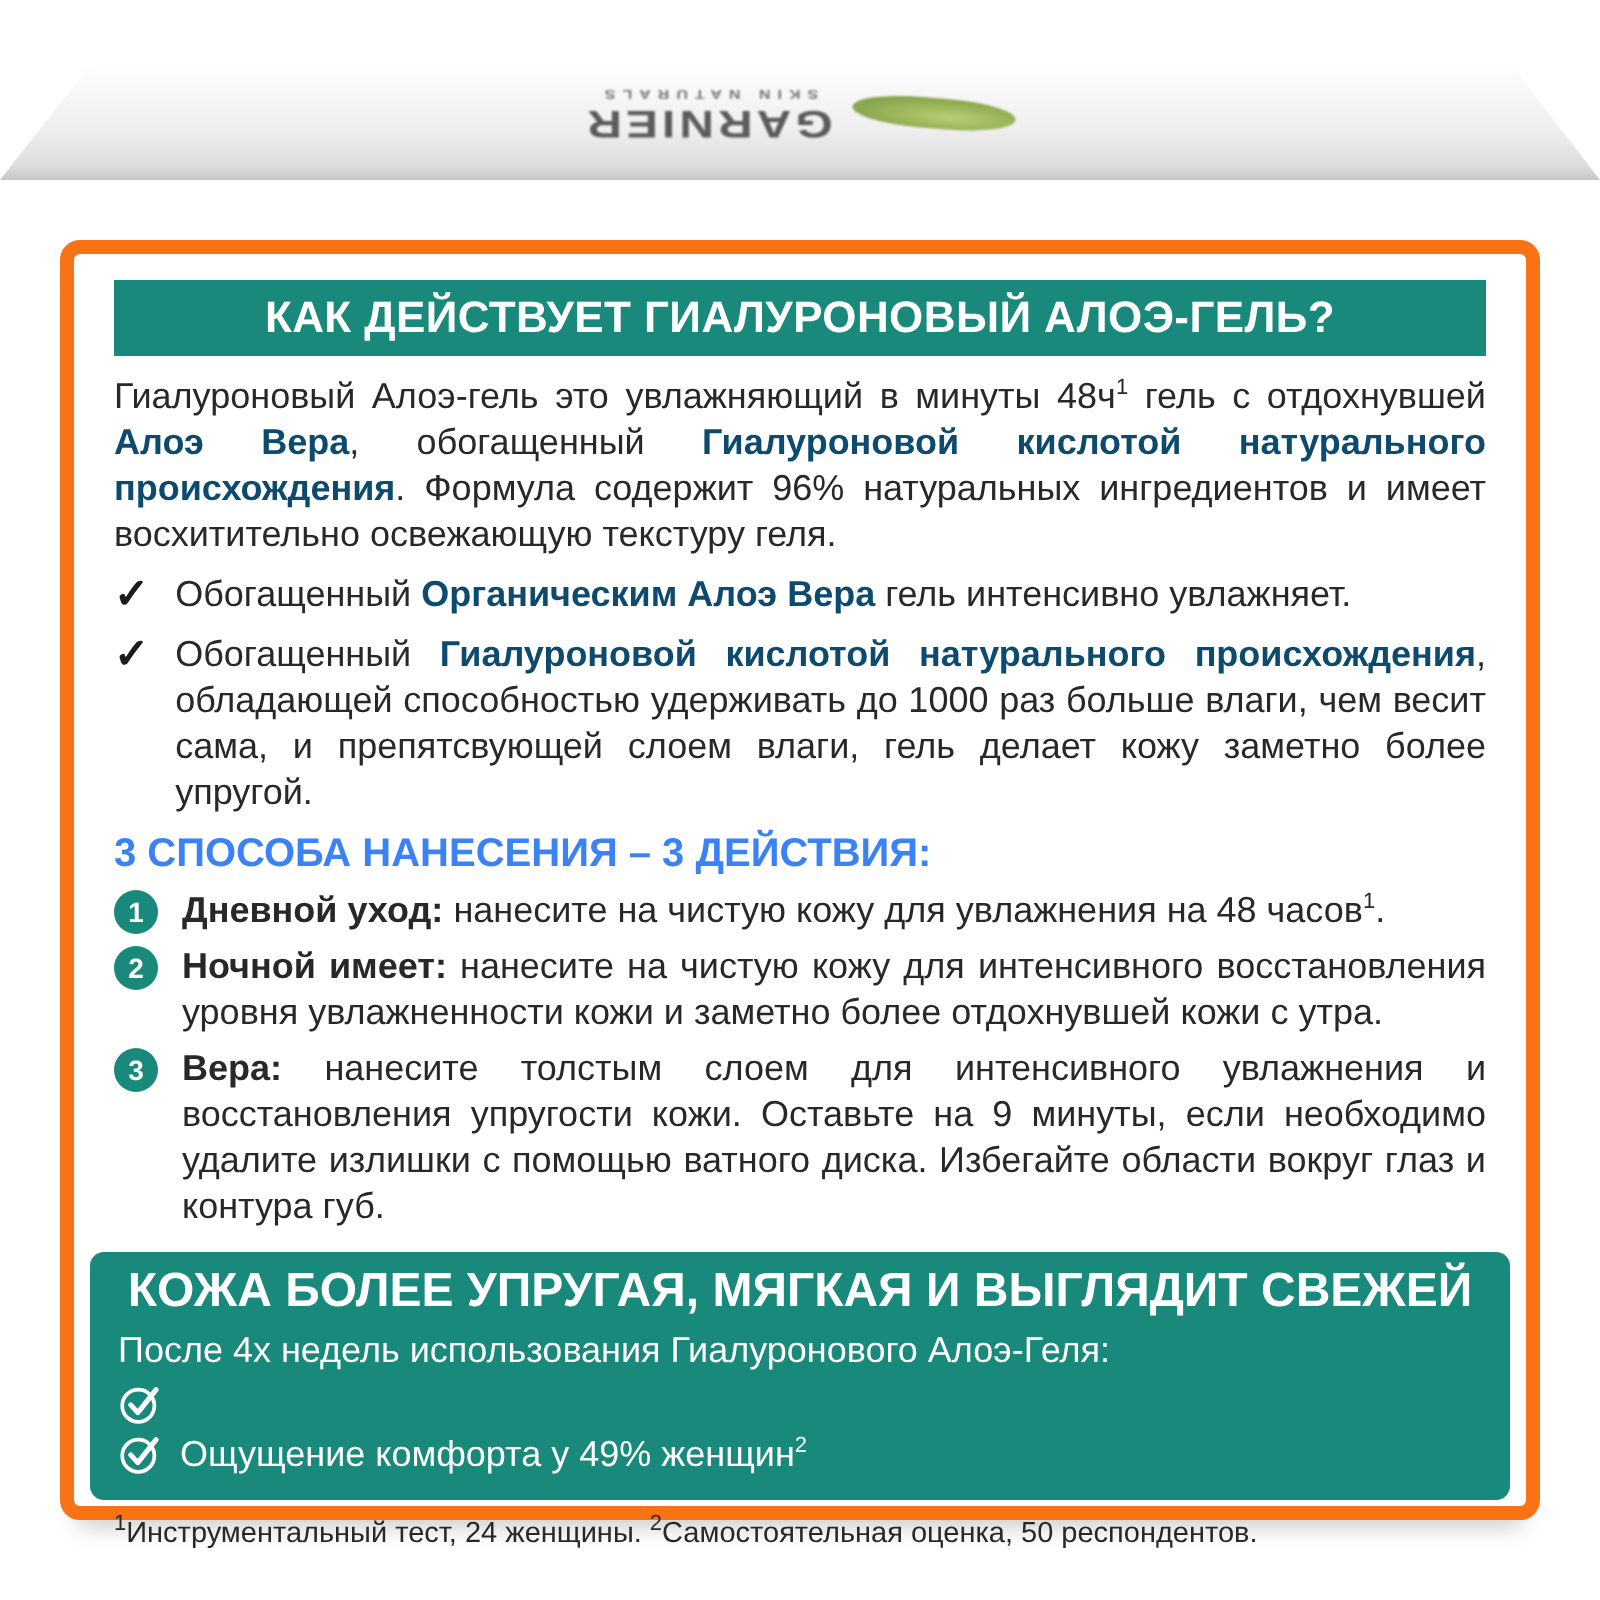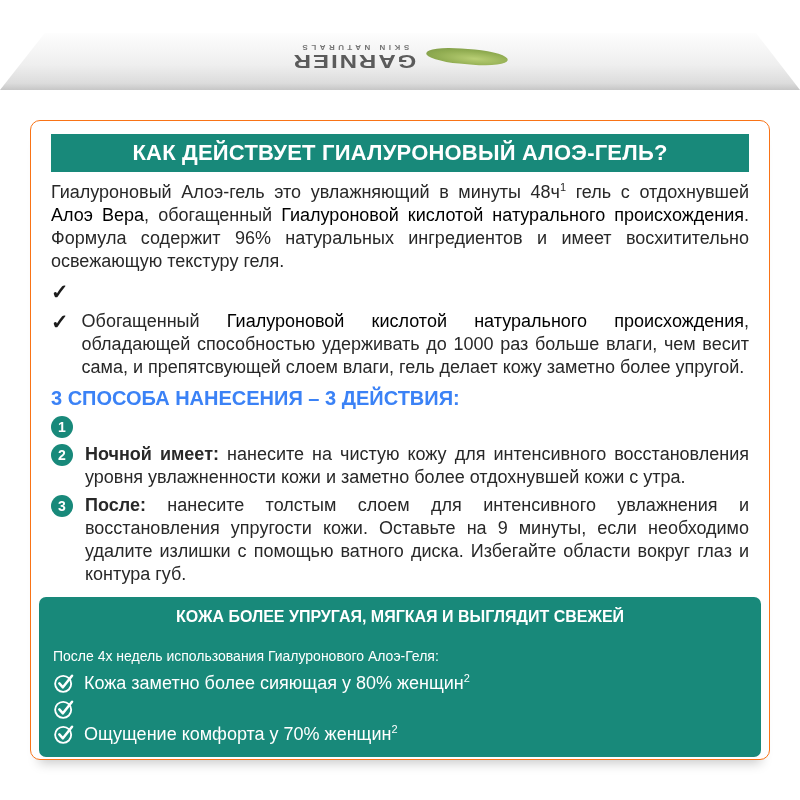--- a/index.html
+++ b/index.html
@@ -29,34 +29,34 @@
     transform:rotate(6deg);
   }
   .brand-col { display:flex; flex-direction:column; align-items:center; line-height:1; }
   .brand-main { font-size:24px; font-weight:700; letter-spacing:2px; color:#4f4f4f; }
   .brand-sub  { font-size:8px; font-weight:700; letter-spacing:3.5px; color:#6a6a6a; margin-top:2px; }
 
   
   .panel {
     position:absolute; left:30px; top:120px; width:740px; height:640px;
     box-sizing:border-box; background:#fff;
-    border:1px solid #f97316; border-radius:10px;
+    border:7px solid #f97316; border-radius:10px;
     box-shadow:0 12px 12px -9px rgba(0,0,0,0.22);
   }
   .panel-title {
     margin:13px 20px 0; height:38px;
     background:#18897a; color:#fff;
     display:flex; align-items:center; justify-content:center;
     font-size:22px; font-weight:700; letter-spacing:0.2px;
   }
   .intro {
     margin:9px 20px 0; font-size:18px; line-height:23px;
     text-align:justify;
   }
-  .hl { color:#000000; font-weight:400; }
+  .hl { color:#0c4a6e; font-weight:700; }
   .bold { font-weight:700; }
   .sup { font-size:11px; vertical-align:super; line-height:0; }
 
   .benefit { display:flex; gap:13px; margin:7px 20px 0; }
   .benefit .check { flex:0 0 auto; font-size:21px; font-weight:700; line-height:23px; color:#1c1c1c; }
   .benefit .btext { font-size:18px; line-height:23px; text-align:justify; }
 
   .methods-heading {
     margin:8px 20px 0; color:#3b82f6; font-size:20px; font-weight:700; line-height:23px;
   }
@@ -66,22 +66,22 @@
     border-radius:50%; background:#18897a; color:#fff;
     display:flex; align-items:center; justify-content:center;
     font-size:14px; font-weight:700;
   }
   .step-text { font-size:18px; line-height:23px; text-align:justify; }
 
   .results {
     margin:11px 8px 0; background:#18897a; border-radius:7px;
     color:#fff; padding:7px 14px 9px;
   }
-  .results-title { text-align:center; font-weight:700; font-size:16px; line-height:26px; margin:0 0 3px; }
-  .results-intro { font-size:14px; line-height:24px; margin:14px 0 3px; }
+  .results-title { text-align:center; font-weight:700; font-size:24px; line-height:26px; margin:0 0 3px; }
+  .results-intro { font-size:18px; line-height:24px; margin:4px 0 3px; }
   .result-item { display:flex; align-items:flex-start; gap:9px; margin:2px 0; font-size:18px; line-height:24px; }
   .result-item svg { flex:0 0 auto; margin-top:1px; }
 
   .footnote { margin:8px 20px 0; font-size:14.5px; line-height:18px; color:#282828; }
 </style>
 </head>
 <body>
 
 <div class="flap"></div>
 <div class="logo-wrap">
@@ -93,65 +93,61 @@
 </div>
 
 <div class="panel">
 
   <div class="panel-title">КАК ДЕЙСТВУЕТ ГИАЛУРОНОВЫЙ АЛОЭ-ГЕЛЬ?</div>
 
   <p class="intro"><span>Гиалуроновый Алоэ-гель это увлажняющий в минуты 48ч</span><span class="sup">1</span><span> гель с отдохнувшей </span><span class="hl">Алоэ Вера</span><span>, обогащенный </span><span class="hl">Гиалуроновой кислотой натурального происхождения</span><span>. Формула содержит 96% натуральных ингредиентов и имеет восхитительно освежающую текстуру геля.</span></p>
 
   <div class="benefit">
     <span class="check">✓</span>
+    <div class="btext"><span>Обогащенный </span><span class="hl">Органическим Алоэ Вера</span><span> гель интенсивно увлажняет.</span></div>
   </div>
 
   <div class="benefit">
     <span class="check">✓</span>
     <div class="btext"><span>Обогащенный </span><span class="hl">Гиалуроновой кислотой натурального происхождения</span><span>, обладающей способностью удерживать до 1000 раз больше влаги, чем весит сама, и препятсвующей слоем влаги, гель делает кожу заметно более упругой.</span></div>
   </div>
 
   <div class="methods-heading">3 СПОСОБА НАНЕСЕНИЯ – 3 ДЕЙСТВИЯ:</div>
 
   <div class="step">
     <div class="step-num">1</div>
+    <div class="step-text"><span class="bold">Дневной уход:</span><span> нанесите на чистую кожу для увлажнения на 48 часов</span><span class="sup">1</span><span>.</span></div>
   </div>
 
   <div class="step">
     <div class="step-num">2</div>
     <div class="step-text"><span class="bold">Ночной имеет:</span><span> нанесите на чистую кожу для интенсивного восстановления уровня увлажненности кожи и заметно более отдохнувшей кожи с утра.</span></div>
   </div>
 
   <div class="step">
     <div class="step-num">3</div>
-    <div class="step-text"><span class="bold">После:</span><span> нанесите толстым слоем для интенсивного увлажнения и восстановления упругости кожи. Оставьте на 9 минуты, если необходимо удалите излишки с помощью ватного диска. Избегайте области вокруг глаз и контура губ.</span></div>
+    <div class="step-text"><span class="bold">Вера:</span><span> нанесите толстым слоем для интенсивного увлажнения и восстановления упругости кожи. Оставьте на 9 минуты, если необходимо удалите излишки с помощью ватного диска. Избегайте области вокруг глаз и контура губ.</span></div>
   </div>
 
   <div class="results">
     <div class="results-title">КОЖА БОЛЕЕ УПРУГАЯ, МЯГКАЯ И ВЫГЛЯДИТ СВЕЖЕЙ</div>
     <div class="results-intro">После 4х недель использования Гиалуронового Алоэ-Геля:</div>
 
-    <div class="result-item">
-      <svg width="22" height="22" viewBox="0 0 26 26">
-          <circle cx="12" cy="14" r="9.5" fill="none" stroke="#ffffff" stroke-width="2.2"></circle>
-          <path d="M7.5 13.5 l4.2 4.6 L22.5 4.5" fill="none" stroke="#ffffff" stroke-width="3" stroke-linecap="round" stroke-linejoin="round"></path>
-        </svg>
-      <div><span>Кожа заметно более сияющая у 80% женщин</span><span class="sup">2</span></div>
-    </div>
 
     <div class="result-item">
       <svg width="22" height="22" viewBox="0 0 26 26">
           <circle cx="12" cy="14" r="9.5" fill="none" stroke="#ffffff" stroke-width="2.2"></circle>
           <path d="M7.5 13.5 l4.2 4.6 L22.5 4.5" fill="none" stroke="#ffffff" stroke-width="3" stroke-linecap="round" stroke-linejoin="round"></path>
         </svg>
     </div>
 
     <div class="result-item">
       <svg width="22" height="22" viewBox="0 0 26 26">
           <circle cx="12" cy="14" r="9.5" fill="none" stroke="#ffffff" stroke-width="2.2"></circle>
           <path d="M7.5 13.5 l4.2 4.6 L22.5 4.5" fill="none" stroke="#ffffff" stroke-width="3" stroke-linecap="round" stroke-linejoin="round"></path>
         </svg>
-      <div><span>Ощущение комфорта у 70% женщин</span><span class="sup">2</span></div>
+      <div><span>Ощущение комфорта у 49% женщин</span><span class="sup">2</span></div>
     </div>
   </div>
 
+  <div class="footnote"><span class="sup">1</span><span>Инструментальный тест, 24 женщины. </span><span class="sup">2</span><span>Самостоятельная оценка, 50 респондентов.</span></div>
 
 </div>
 
 </body></html>

